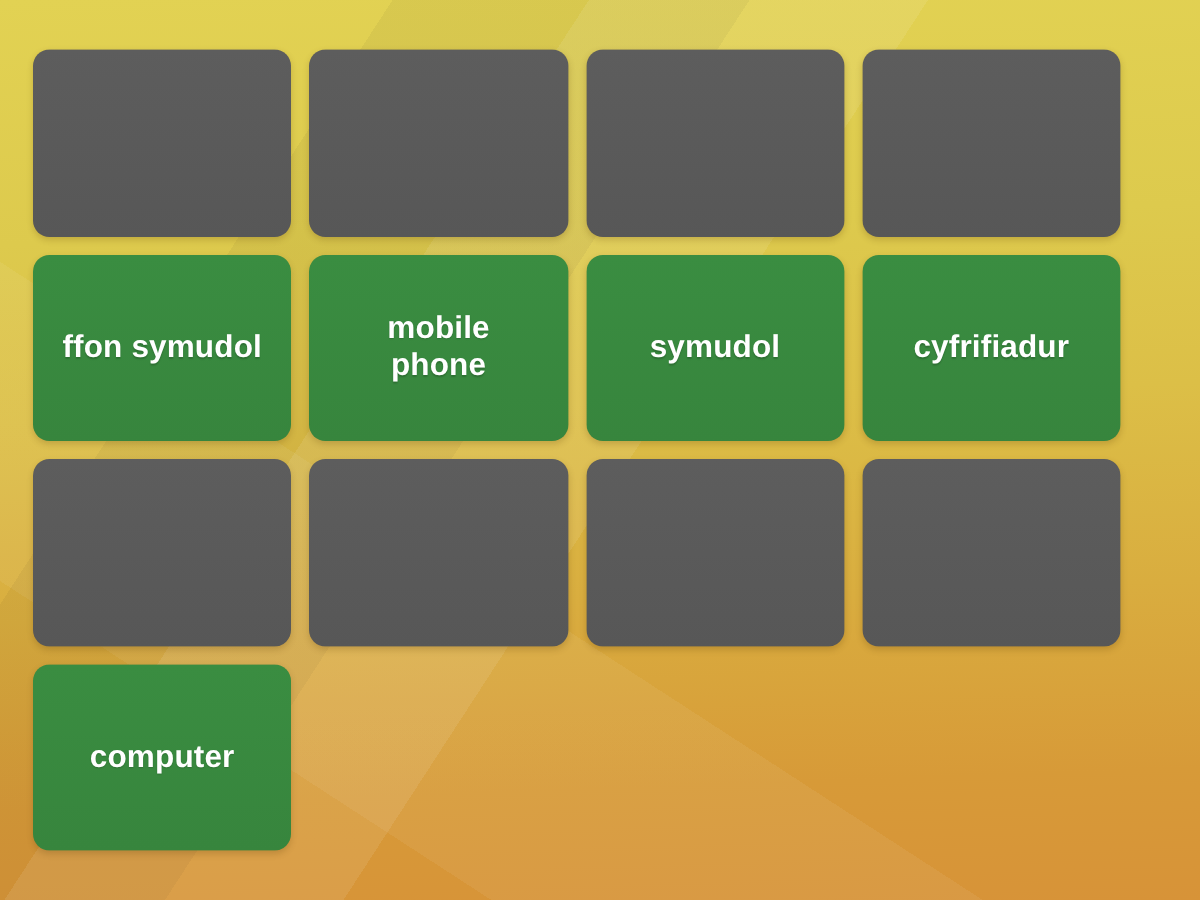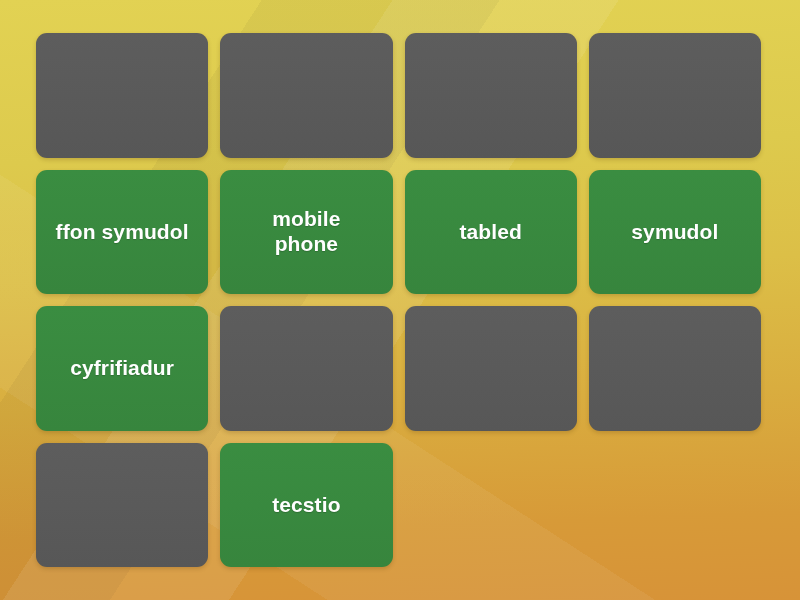--- a/index.html
+++ b/index.html
@@ -36,21 +36,21 @@
     background:
       linear-gradient(123deg, rgba(255,255,255,0.00) 33%, rgba(255,255,255,0.085) 33%, rgba(255,255,255,0.085) 52%, rgba(255,255,255,0.00) 52%),
       linear-gradient(-57deg, rgba(0,0,0,0.00) 58%, rgba(0,0,0,0.045) 58%, rgba(0,0,0,0.045) 78%, rgba(0,0,0,0.00) 78%),
       linear-gradient(213deg, rgba(255,255,255,0.00) 62%, rgba(255,255,255,0.06) 62%, rgba(255,255,255,0.06) 81%, rgba(255,255,255,0.00) 81%);
     pointer-events: none;
   }
 
   
   #card-grid {
     position: absolute;
-    left: 36px;
+    left: 22px;
     top: 33px;
     width: 725px;
     height: 534px;
     display: grid;
     grid-template-columns: repeat(4, 1fr);
     grid-template-rows: repeat(4, 1fr);
     column-gap: 12px;
     row-gap: 12px;
   }
 
@@ -107,36 +107,33 @@
       <span class="card-label"></span>
     </div>
     <div class="card is-word">
       <span class="card-label">ffon symudol</span>
     </div>
     <div class="card is-word">
       <span class="card-label">mobile
 phone</span>
     </div>
     <div class="card is-word">
-      <span class="card-label">tabled</span>
-    </div>
-    <div class="card is-word">
       <span class="card-label">symudol</span>
     </div>
     <div class="card is-word">
       <span class="card-label">cyfrifiadur</span>
     </div>
     <div class="card is-empty">
       <span class="card-label"></span>
     </div>
     <div class="card is-empty">
       <span class="card-label"></span>
     </div>
     <div class="card is-empty">
       <span class="card-label"></span>
     </div>
     <div class="card is-empty">
       <span class="card-label"></span>
     </div>
     <div class="card is-word">
-      <span class="card-label">tecstio</span>
+      <span class="card-label">computer</span>
     </div>
   </div>
 
 </body></html>

